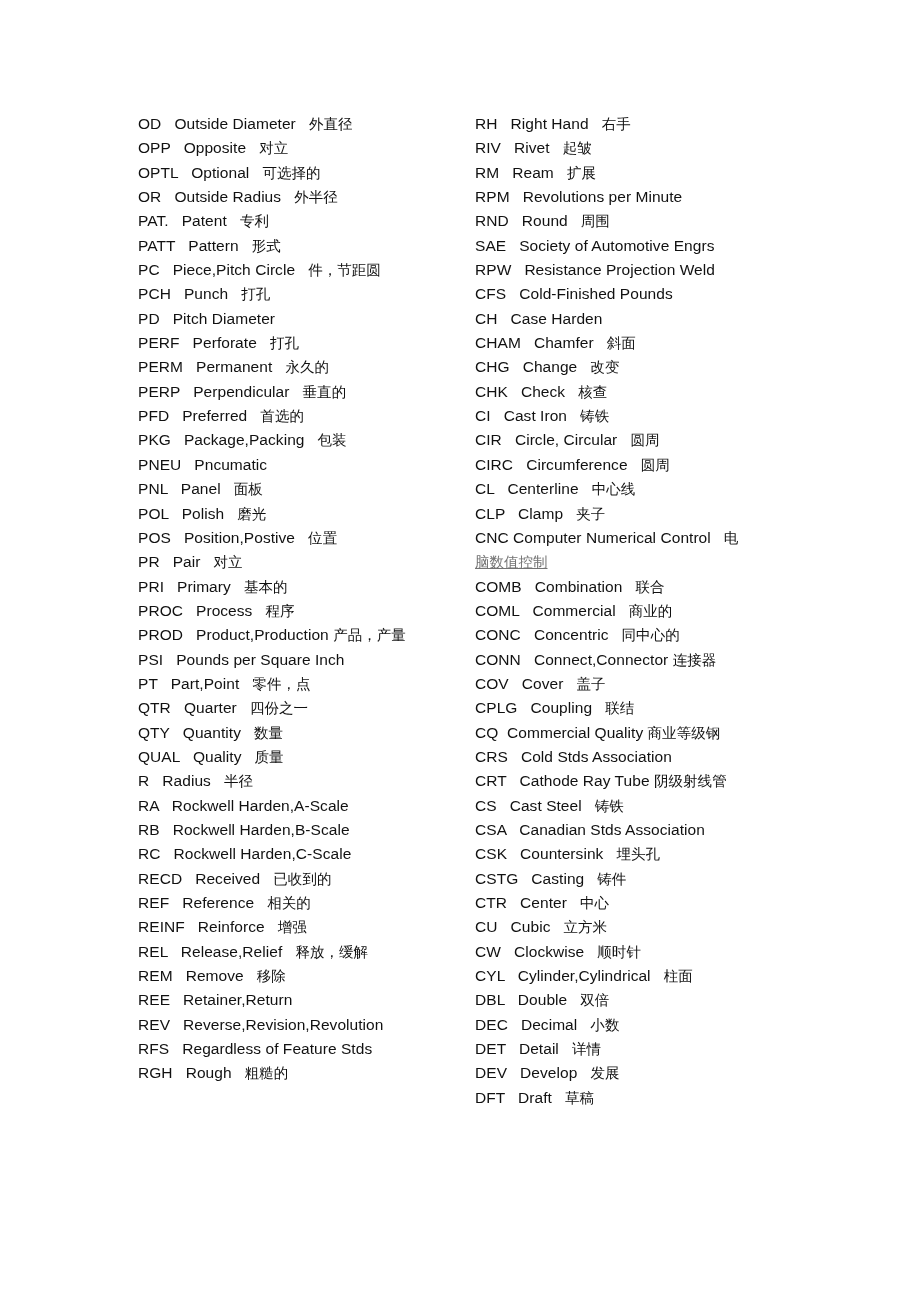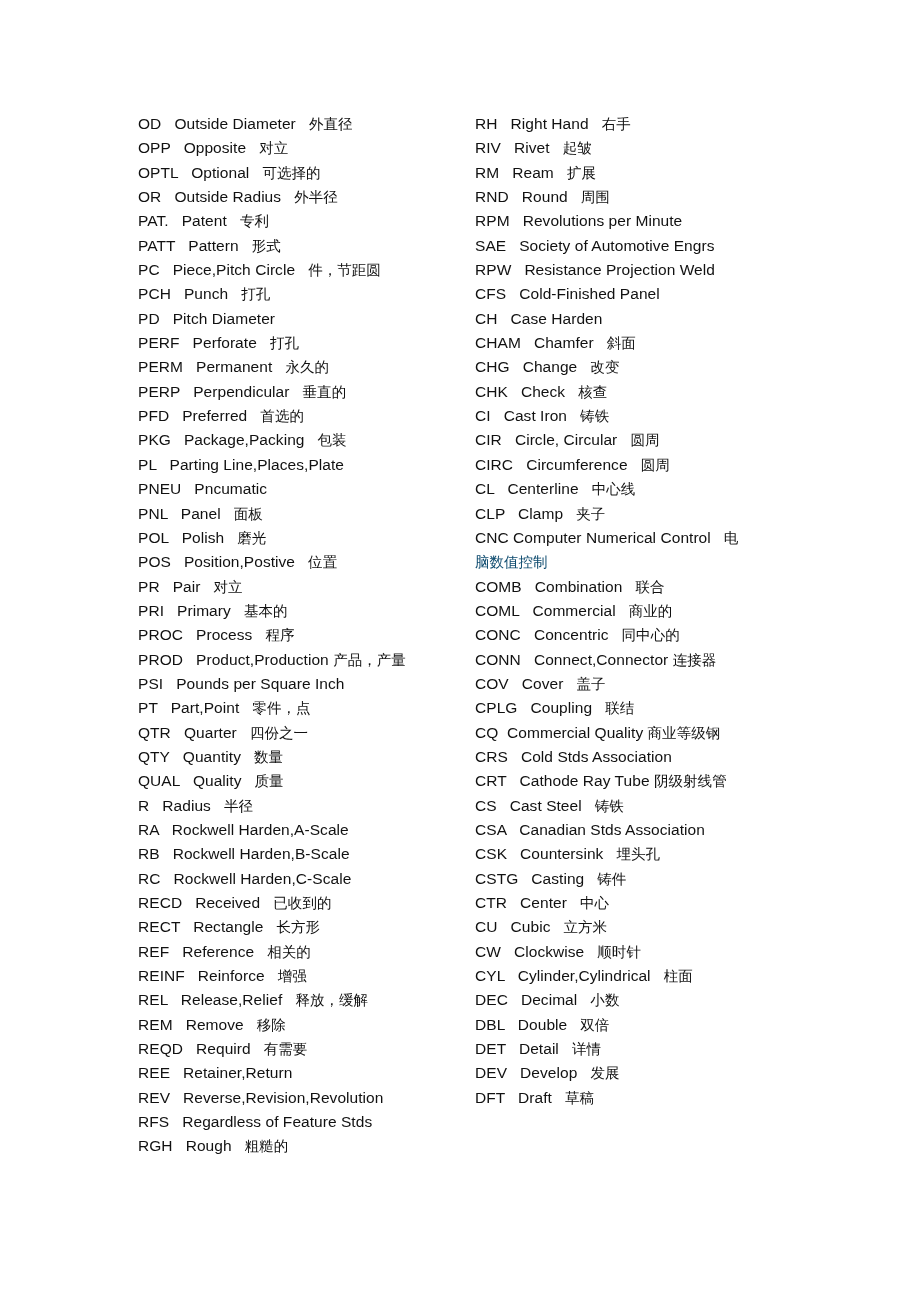--- a/index.html
+++ b/index.html
@@ -41,21 +41,22 @@
     font-size: 15.5px;
     line-height: 24.35px;
     white-space: pre;
     letter-spacing: 0.05px;
     color: #111111;
   }
   .entry-wrap {
     font-size: 15.5px;
     line-height: 24.35px;
     white-space: pre;
-    color: #0c4a6e;
+    color: #737373;
+    text-decoration: underline;
   }
   
   .entry .cjk, .entry-wrap .cjk {
     font-family: "DejaVu Serif", "Liberation Serif", serif;
     font-size: 14.5px;
   }
 </style>
 </head>
 <body>
 
@@ -69,59 +70,56 @@
         <div class="entry">PAT.   Patent   <span class="cjk">专利</span></div>
         <div class="entry">PATT   Pattern   <span class="cjk">形式</span></div>
         <div class="entry">PC   Piece,Pitch Circle   <span class="cjk">件，节距圆</span></div>
         <div class="entry">PCH   Punch   <span class="cjk">打孔</span></div>
         <div class="entry">PD   Pitch Diameter</div>
         <div class="entry">PERF   Perforate   <span class="cjk">打孔</span></div>
         <div class="entry">PERM   Permanent   <span class="cjk">永久的</span></div>
         <div class="entry">PERP   Perpendicular   <span class="cjk">垂直的</span></div>
         <div class="entry">PFD   Preferred   <span class="cjk">首选的</span></div>
         <div class="entry">PKG   Package,Packing   <span class="cjk">包装</span></div>
-        <div class="entry">PL   Parting Line,Places,Plate</div>
         <div class="entry">PNEU   Pncumatic</div>
         <div class="entry">PNL   Panel   <span class="cjk">面板</span></div>
         <div class="entry">POL   Polish   <span class="cjk">磨光</span></div>
         <div class="entry">POS   Position,Postive   <span class="cjk">位置</span></div>
         <div class="entry">PR   Pair   <span class="cjk">对立</span></div>
         <div class="entry">PRI   Primary   <span class="cjk">基本的</span></div>
         <div class="entry">PROC   Process   <span class="cjk">程序</span></div>
         <div class="entry">PROD   Product,Production <span class="cjk">产品，产量</span></div>
         <div class="entry">PSI   Pounds per Square Inch</div>
         <div class="entry">PT   Part,Point   <span class="cjk">零件，点</span></div>
         <div class="entry">QTR   Quarter   <span class="cjk">四份之一</span></div>
         <div class="entry">QTY   Quantity   <span class="cjk">数量</span></div>
         <div class="entry">QUAL   Quality   <span class="cjk">质量</span></div>
         <div class="entry">R   Radius   <span class="cjk">半径</span></div>
         <div class="entry">RA   Rockwell Harden,A-Scale</div>
         <div class="entry">RB   Rockwell Harden,B-Scale</div>
         <div class="entry">RC   Rockwell Harden,C-Scale</div>
         <div class="entry">RECD   Received   <span class="cjk">已收到的</span></div>
-        <div class="entry">RECT   Rectangle   <span class="cjk">长方形</span></div>
         <div class="entry">REF   Reference   <span class="cjk">相关的</span></div>
         <div class="entry">REINF   Reinforce   <span class="cjk">增强</span></div>
         <div class="entry">REL   Release,Relief   <span class="cjk">释放，缓解</span></div>
         <div class="entry">REM   Remove   <span class="cjk">移除</span></div>
-        <div class="entry">REQD   Requird   <span class="cjk">有需要</span></div>
         <div class="entry">REE   Retainer,Return</div>
         <div class="entry">REV   Reverse,Revision,Revolution</div>
         <div class="entry">RFS   Regardless of Feature Stds</div>
         <div class="entry">RGH   Rough   <span class="cjk">粗糙的</span></div>
       </div>
     <div class="column" id="col-right">
         <div class="entry">RH   Right Hand   <span class="cjk">右手</span></div>
         <div class="entry">RIV   Rivet   <span class="cjk">起皱</span></div>
         <div class="entry">RM   Ream   <span class="cjk">扩展</span></div>
+        <div class="entry">RPM   Revolutions per Minute</div>
         <div class="entry">RND   Round   <span class="cjk">周围</span></div>
-        <div class="entry">RPM   Revolutions per Minute</div>
         <div class="entry">SAE   Society of Automotive Engrs</div>
         <div class="entry">RPW   Resistance Projection Weld</div>
-        <div class="entry">CFS   Cold-Finished Panel</div>
+        <div class="entry">CFS   Cold-Finished Pounds</div>
         <div class="entry">CH   Case Harden</div>
         <div class="entry">CHAM   Chamfer   <span class="cjk">斜面</span></div>
         <div class="entry">CHG   Change   <span class="cjk">改变</span></div>
         <div class="entry">CHK   Check   <span class="cjk">核查</span></div>
         <div class="entry">CI   Cast Iron   <span class="cjk">铸铁</span></div>
         <div class="entry">CIR   Circle, Circular   <span class="cjk">圆周</span></div>
         <div class="entry">CIRC   Circumference   <span class="cjk">圆周</span></div>
         <div class="entry">CL   Centerline   <span class="cjk">中心线</span></div>
         <div class="entry">CLP   Clamp   <span class="cjk">夹子</span></div>
         <div class="entry">CNC Computer Numerical Control   <span class="cjk">电</span></div>
@@ -136,20 +134,20 @@
         <div class="entry">CRS   Cold Stds Association</div>
         <div class="entry">CRT   Cathode Ray Tube <span class="cjk">阴级射线管</span></div>
         <div class="entry">CS   Cast Steel   <span class="cjk">铸铁</span></div>
         <div class="entry">CSA   Canadian Stds Association</div>
         <div class="entry">CSK   Countersink   <span class="cjk">埋头孔</span></div>
         <div class="entry">CSTG   Casting   <span class="cjk">铸件</span></div>
         <div class="entry">CTR   Center   <span class="cjk">中心</span></div>
         <div class="entry">CU   Cubic   <span class="cjk">立方米</span></div>
         <div class="entry">CW   Clockwise   <span class="cjk">顺时针</span></div>
         <div class="entry">CYL   Cylinder,Cylindrical   <span class="cjk">柱面</span></div>
+        <div class="entry">DBL   Double   <span class="cjk">双倍</span></div>
         <div class="entry">DEC   Decimal   <span class="cjk">小数</span></div>
-        <div class="entry">DBL   Double   <span class="cjk">双倍</span></div>
         <div class="entry">DET   Detail   <span class="cjk">详情</span></div>
         <div class="entry">DEV   Develop   <span class="cjk">发展</span></div>
         <div class="entry">DFT   Draft   <span class="cjk">草稿</span></div>
       </div>
   </div>
 </div>
 
 </body></html>

